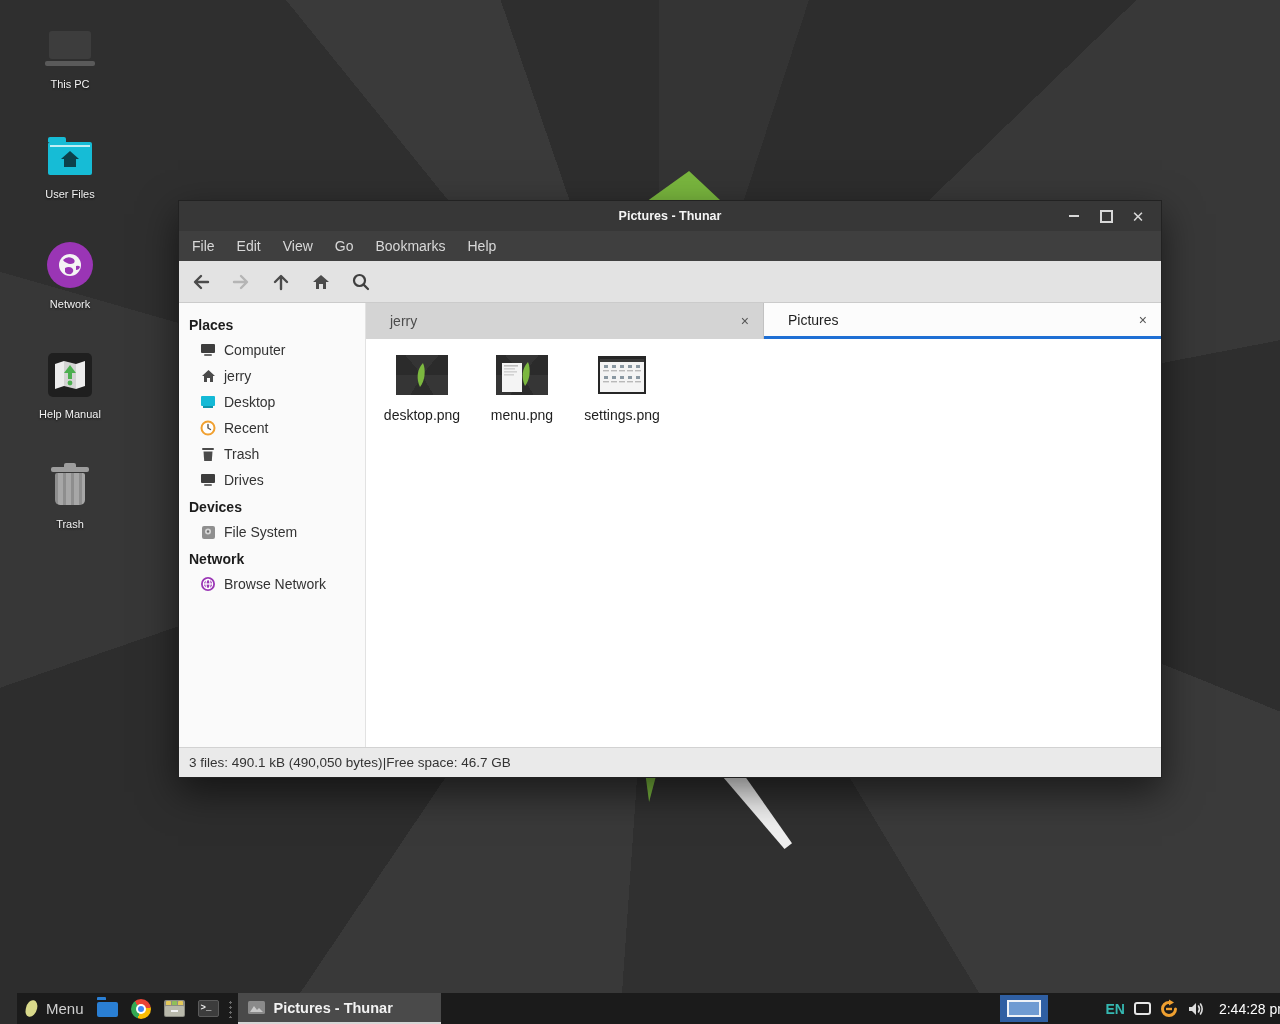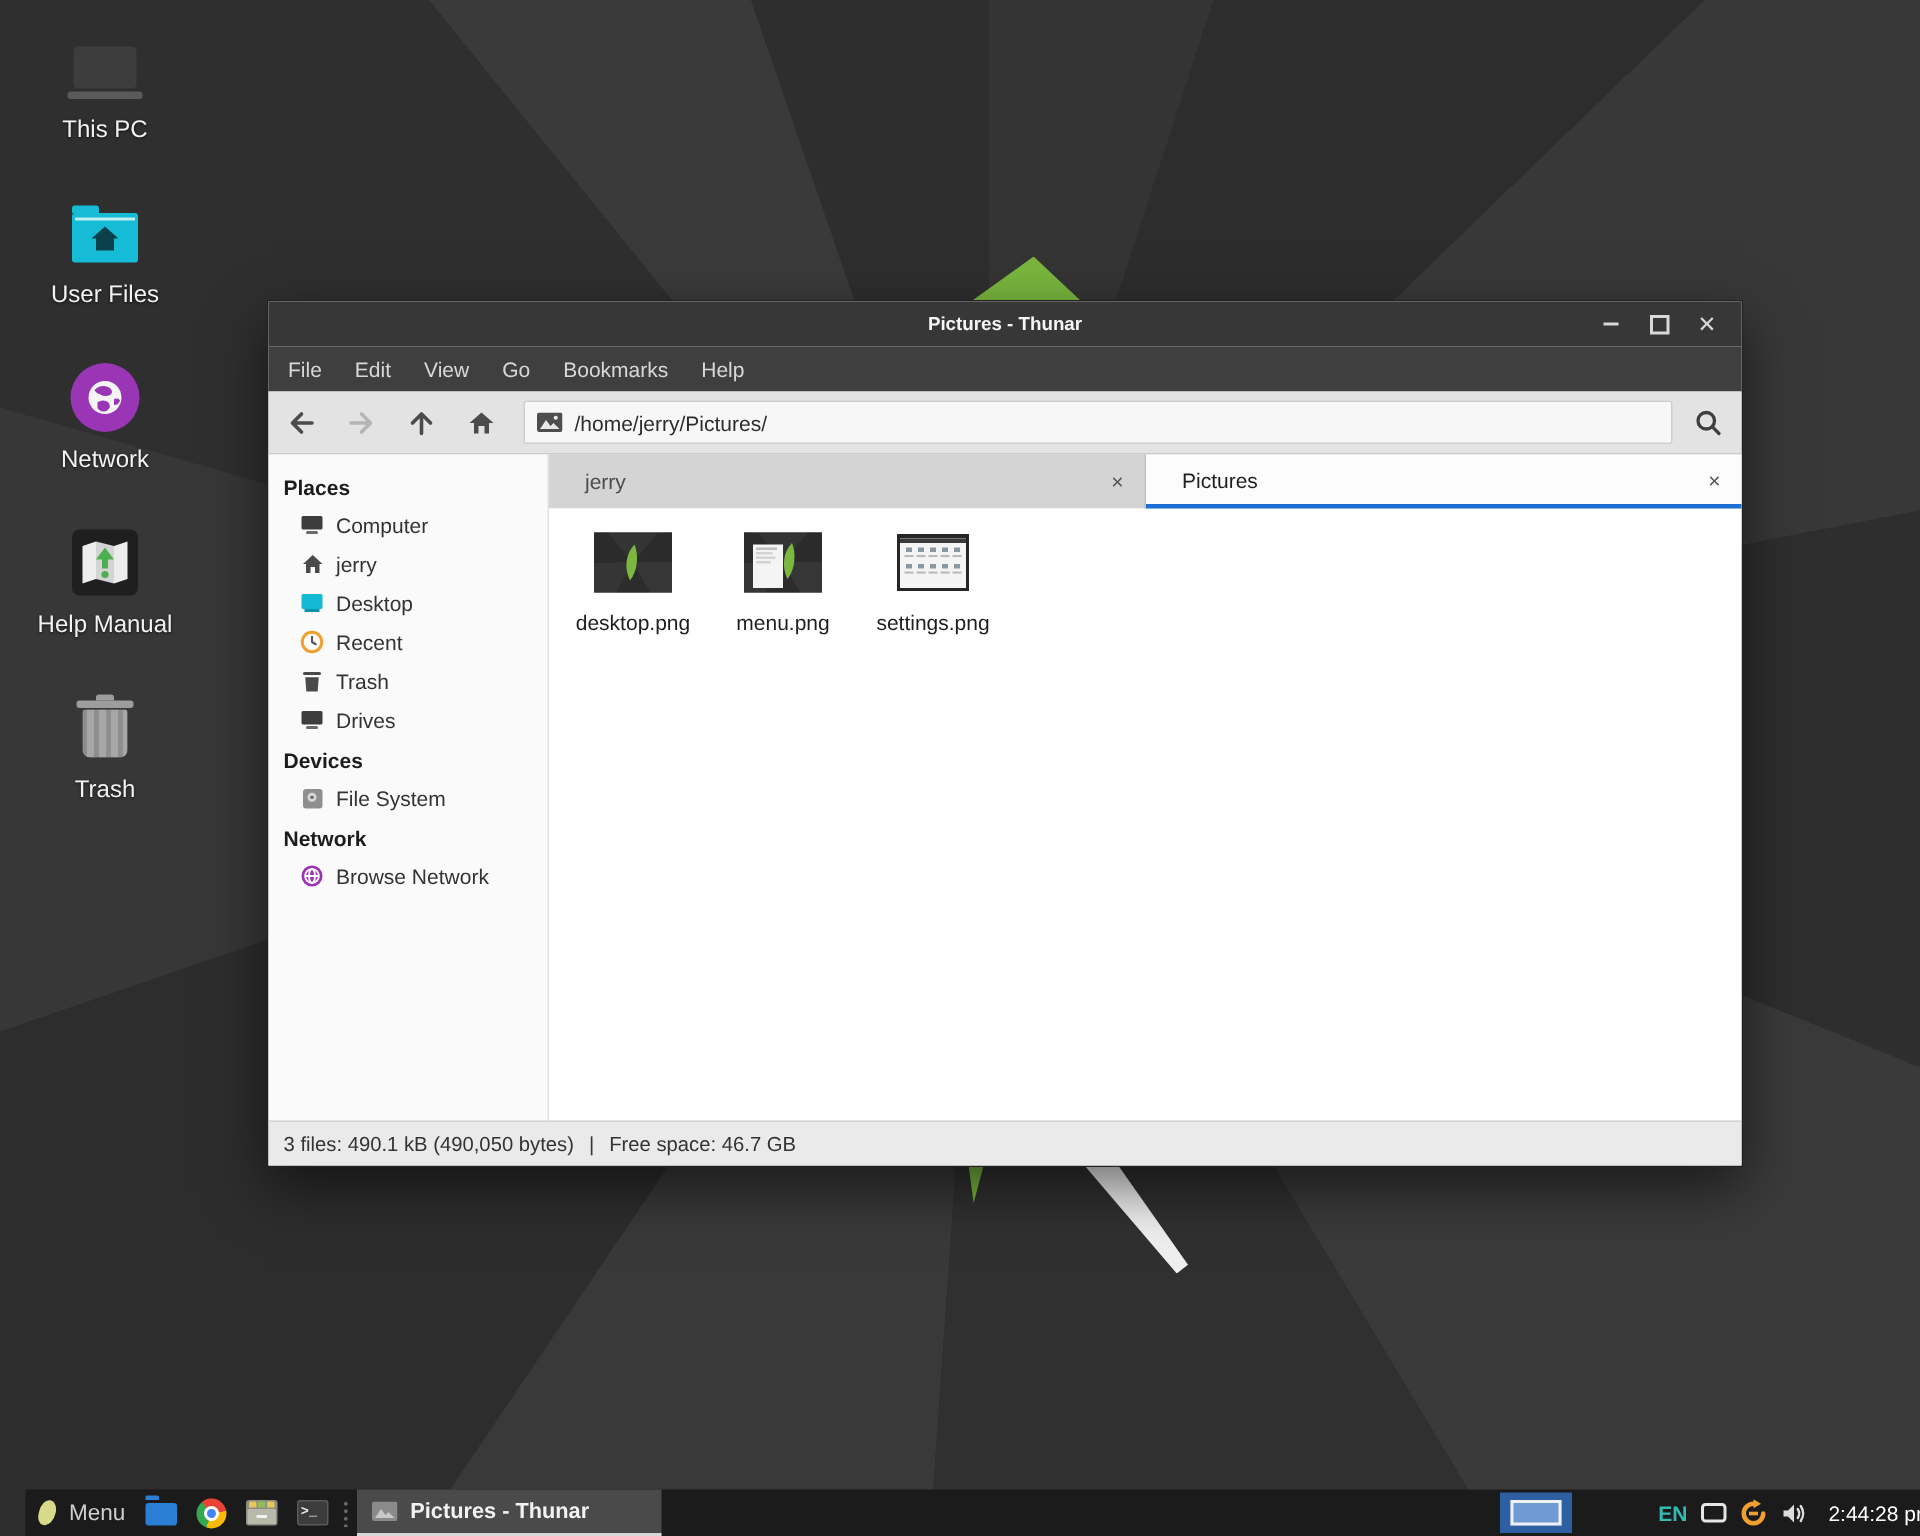--- a/index.html
+++ b/index.html
@@ -16,21 +16,21 @@
     clip-path:polygon(3% 100%, 58% 0, 100% 100%); }
   .wp-green-bottom { left:643px; top:778px; width:16px; height:24px; background:#79b63e;
     clip-path:polygon(18% 0, 78% 0, 38% 100%); }
   .wp-white-blade { left:720px; top:777px; width:75px; height:72px; background:#efefef;
     clip-path:polygon(4% 0, 34% 0, 96% 92%, 86% 100%); }
 
   
   .desktop-icons { position:absolute; left:16px; top:16px; width:108px; }
   .d-icon { width:108px; height:110px; display:flex; flex-direction:column; align-items:center; cursor:default; }
   .d-icon .art { height:58px; display:flex; align-items:center; justify-content:center; }
-  .d-icon .lbl { margin-top:4px; font-size:16px; color:#f2f2f2; text-shadow:0 1px 2px rgba(0,0,0,.7); }
+  .d-icon .lbl { margin-top:4px; font-size:11px; color:#f2f2f2; text-shadow:0 1px 2px rgba(0,0,0,.7); }
   .pc-screen { width:42px; height:28px; background:#3d3d3d; border-radius:3px; position:relative; }
   .pc-screen::after { content:""; position:absolute; left:-4px; bottom:-7px; width:50px; height:5px; background:#5a5a5a; border-radius:2px; }
   .folder-user { width:44px; height:33px; background:#16bcd6; border-radius:2px; position:relative; margin-top:6px; }
   .folder-user::before { content:""; position:absolute; top:-5px; left:0; width:18px; height:5px; background:#16bcd6; border-radius:2px 2px 0 0; }
   .folder-user::after { content:""; position:absolute; top:3px; left:2px; right:2px; height:2px; background:#bfeef5; }
   .ctrl-panel { width:44px; height:44px; background:#e9e9e9; border-radius:10px; display:flex; justify-content:center; align-items:center; gap:6px; }
   .slider { width:5px; height:28px; background:#b9b9b9; border-radius:3px; position:relative; }
   .slider::before { content:""; position:absolute; left:0; bottom:0; width:5px; border-radius:3px; background:#2f6fce; }
   .slider.s1::before { height:18px; } .slider.s2::before { height:10px; } .slider.s3::before { height:15px; }
   .slider::after { content:""; position:absolute; left:-2px; width:9px; height:9px; background:#fff; border-radius:50%; box-shadow:0 1px 1px rgba(0,0,0,.4); }
@@ -76,21 +76,21 @@
   .filearea { flex:1; background:#fff; padding:10px 6px; display:flex; align-items:flex-start; }
   .file-item { width:100px; display:flex; flex-direction:column; align-items:center; cursor:pointer; }
   .file-thumb { height:52px; display:flex; align-items:center; justify-content:center; }
   .thumb-dark { width:52px; height:40px; background:#2e2e2e; position:relative; overflow:hidden;
     background-image:conic-gradient(from 0deg at 50% 50%, #343434 0 40deg, #2b2b2b 40deg 90deg, #363636 90deg 150deg, #2c2c2c 150deg 210deg, #353535 210deg 270deg, #2b2b2b 270deg 320deg, #343434 320deg 360deg); }
   .thumb-frame { width:48px; height:38px; background:#262626; padding:3px 2px 2px 2px; }
   .thumb-frame .inner { width:100%; height:100%; background:#f4f4f4; }
   .file-name { margin-top:6px; font-size:14px; color:#1e1e1e; }
 
   .statusbar { height:30px; background:#eaeaea; border-top:1px solid #d2d2d2; display:flex; align-items:center;
-    padding-left:10px; gap:10px; font-size:13.5px; color:#333; flex:0 0 30px; }
+    padding-left:10px; gap:0; font-size:13.5px; color:#333; flex:0 0 30px; }
 
   
   .taskbar { position:absolute; left:17px; bottom:0; width:1280px; height:31px; background:#1b1b1b; display:flex; align-items:center; }
   .mint-logo { width:11px; height:17px; margin-left:9px; background:#d9d98b; border-radius:55% 45% 60% 40%; transform:rotate(12deg); }
   .menu-label { color:#cfcfcf; font-size:15px; margin-left:9px; cursor:pointer; }
   .tb-ico { margin-left:13px; cursor:pointer; position:relative; }
   .tb-folder { width:21px; height:15px; background:#2a7fd4; border-radius:2px; margin-top:2px; }
   .tb-folder::before { content:""; position:absolute; top:-3px; left:0; width:9px; height:3px; background:#2a7fd4; border-radius:1px 1px 0 0; }
   .tb-chrome { width:20px; height:20px; border-radius:50%;
     background:conic-gradient(from -40deg, #ea4335 0 120deg, #fbbc05 120deg 240deg, #34a853 240deg 360deg);
@@ -212,28 +212,20 @@
       </div>
       <div class="nav-btn">
         <svg width="20" height="20" viewBox="0 0 20 20">
             <path d="M10 17 V5 M4 10 L10 4 L16 10" stroke="#4b4b4b" stroke-width="2.4" fill="none" stroke-linecap="round" stroke-linejoin="round"></path>
           </svg>
       </div>
       <div class="nav-btn">
         <svg width="20" height="20" viewBox="0 0 20 20">
             <path d="M10 3 L2 10 H5 V17 H8 V12 H12 V17 H15 V10 H18 Z" fill="#4b4b4b"></path>
           </svg>
-      </div>
-      <div class="pathbar">
-        <svg width="17" height="13" viewBox="0 0 17 13">
-          <rect x="0" y="0" width="17" height="13" rx="1.5" fill="#4e4e4e"></rect>
-          <path d="M2 11 L6 5 L9 9 L11 7 L15 11 Z" fill="#e8e8e8"></path>
-          <circle cx="12.5" cy="3.5" r="1.4" fill="#e8e8e8"></circle>
-        </svg>
-        <span class="path-text">/home/jerry/Pictures/</span>
       </div>
       <div class="search-btn">
         <svg width="20" height="20" viewBox="0 0 20 20">
             <circle cx="8.5" cy="8.5" r="5.5" stroke="#3f3f3f" stroke-width="2.2" fill="none"></circle>
             <path d="M12.6 12.6 L17 17" stroke="#3f3f3f" stroke-width="2.2" stroke-linecap="round"></path>
           </svg>
       </div>
     </div>
 
     <div class="main-row">

